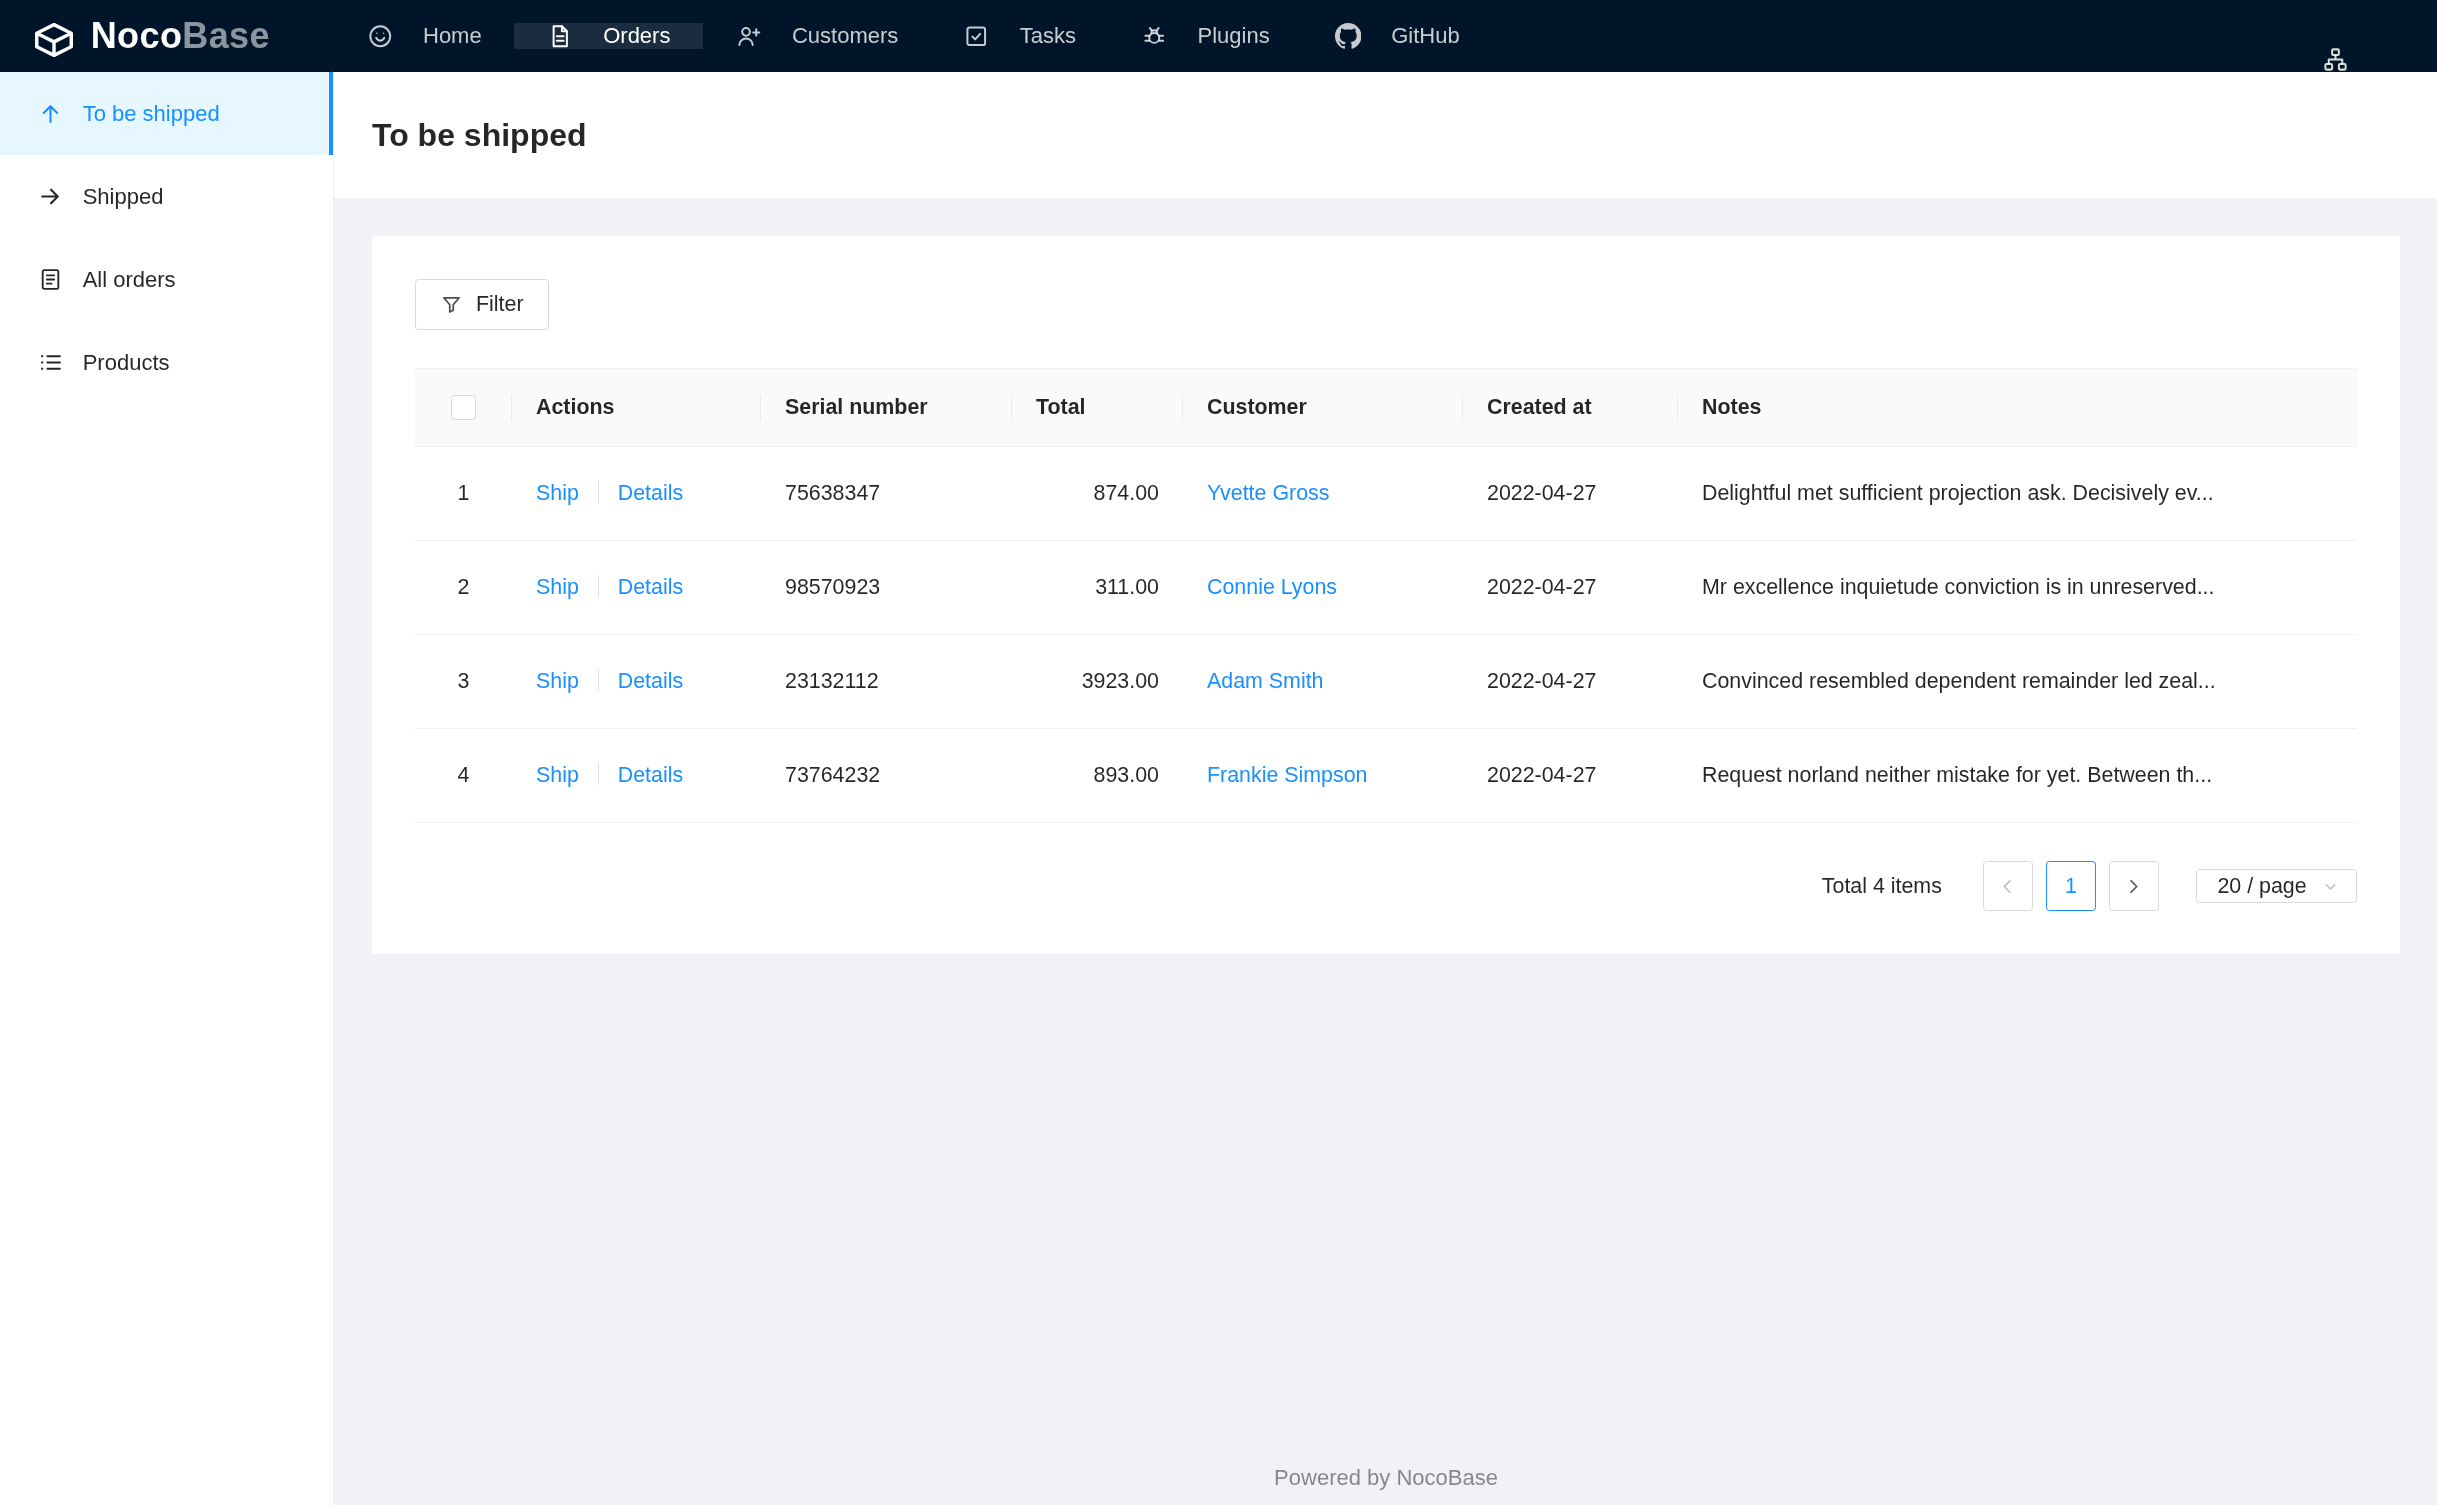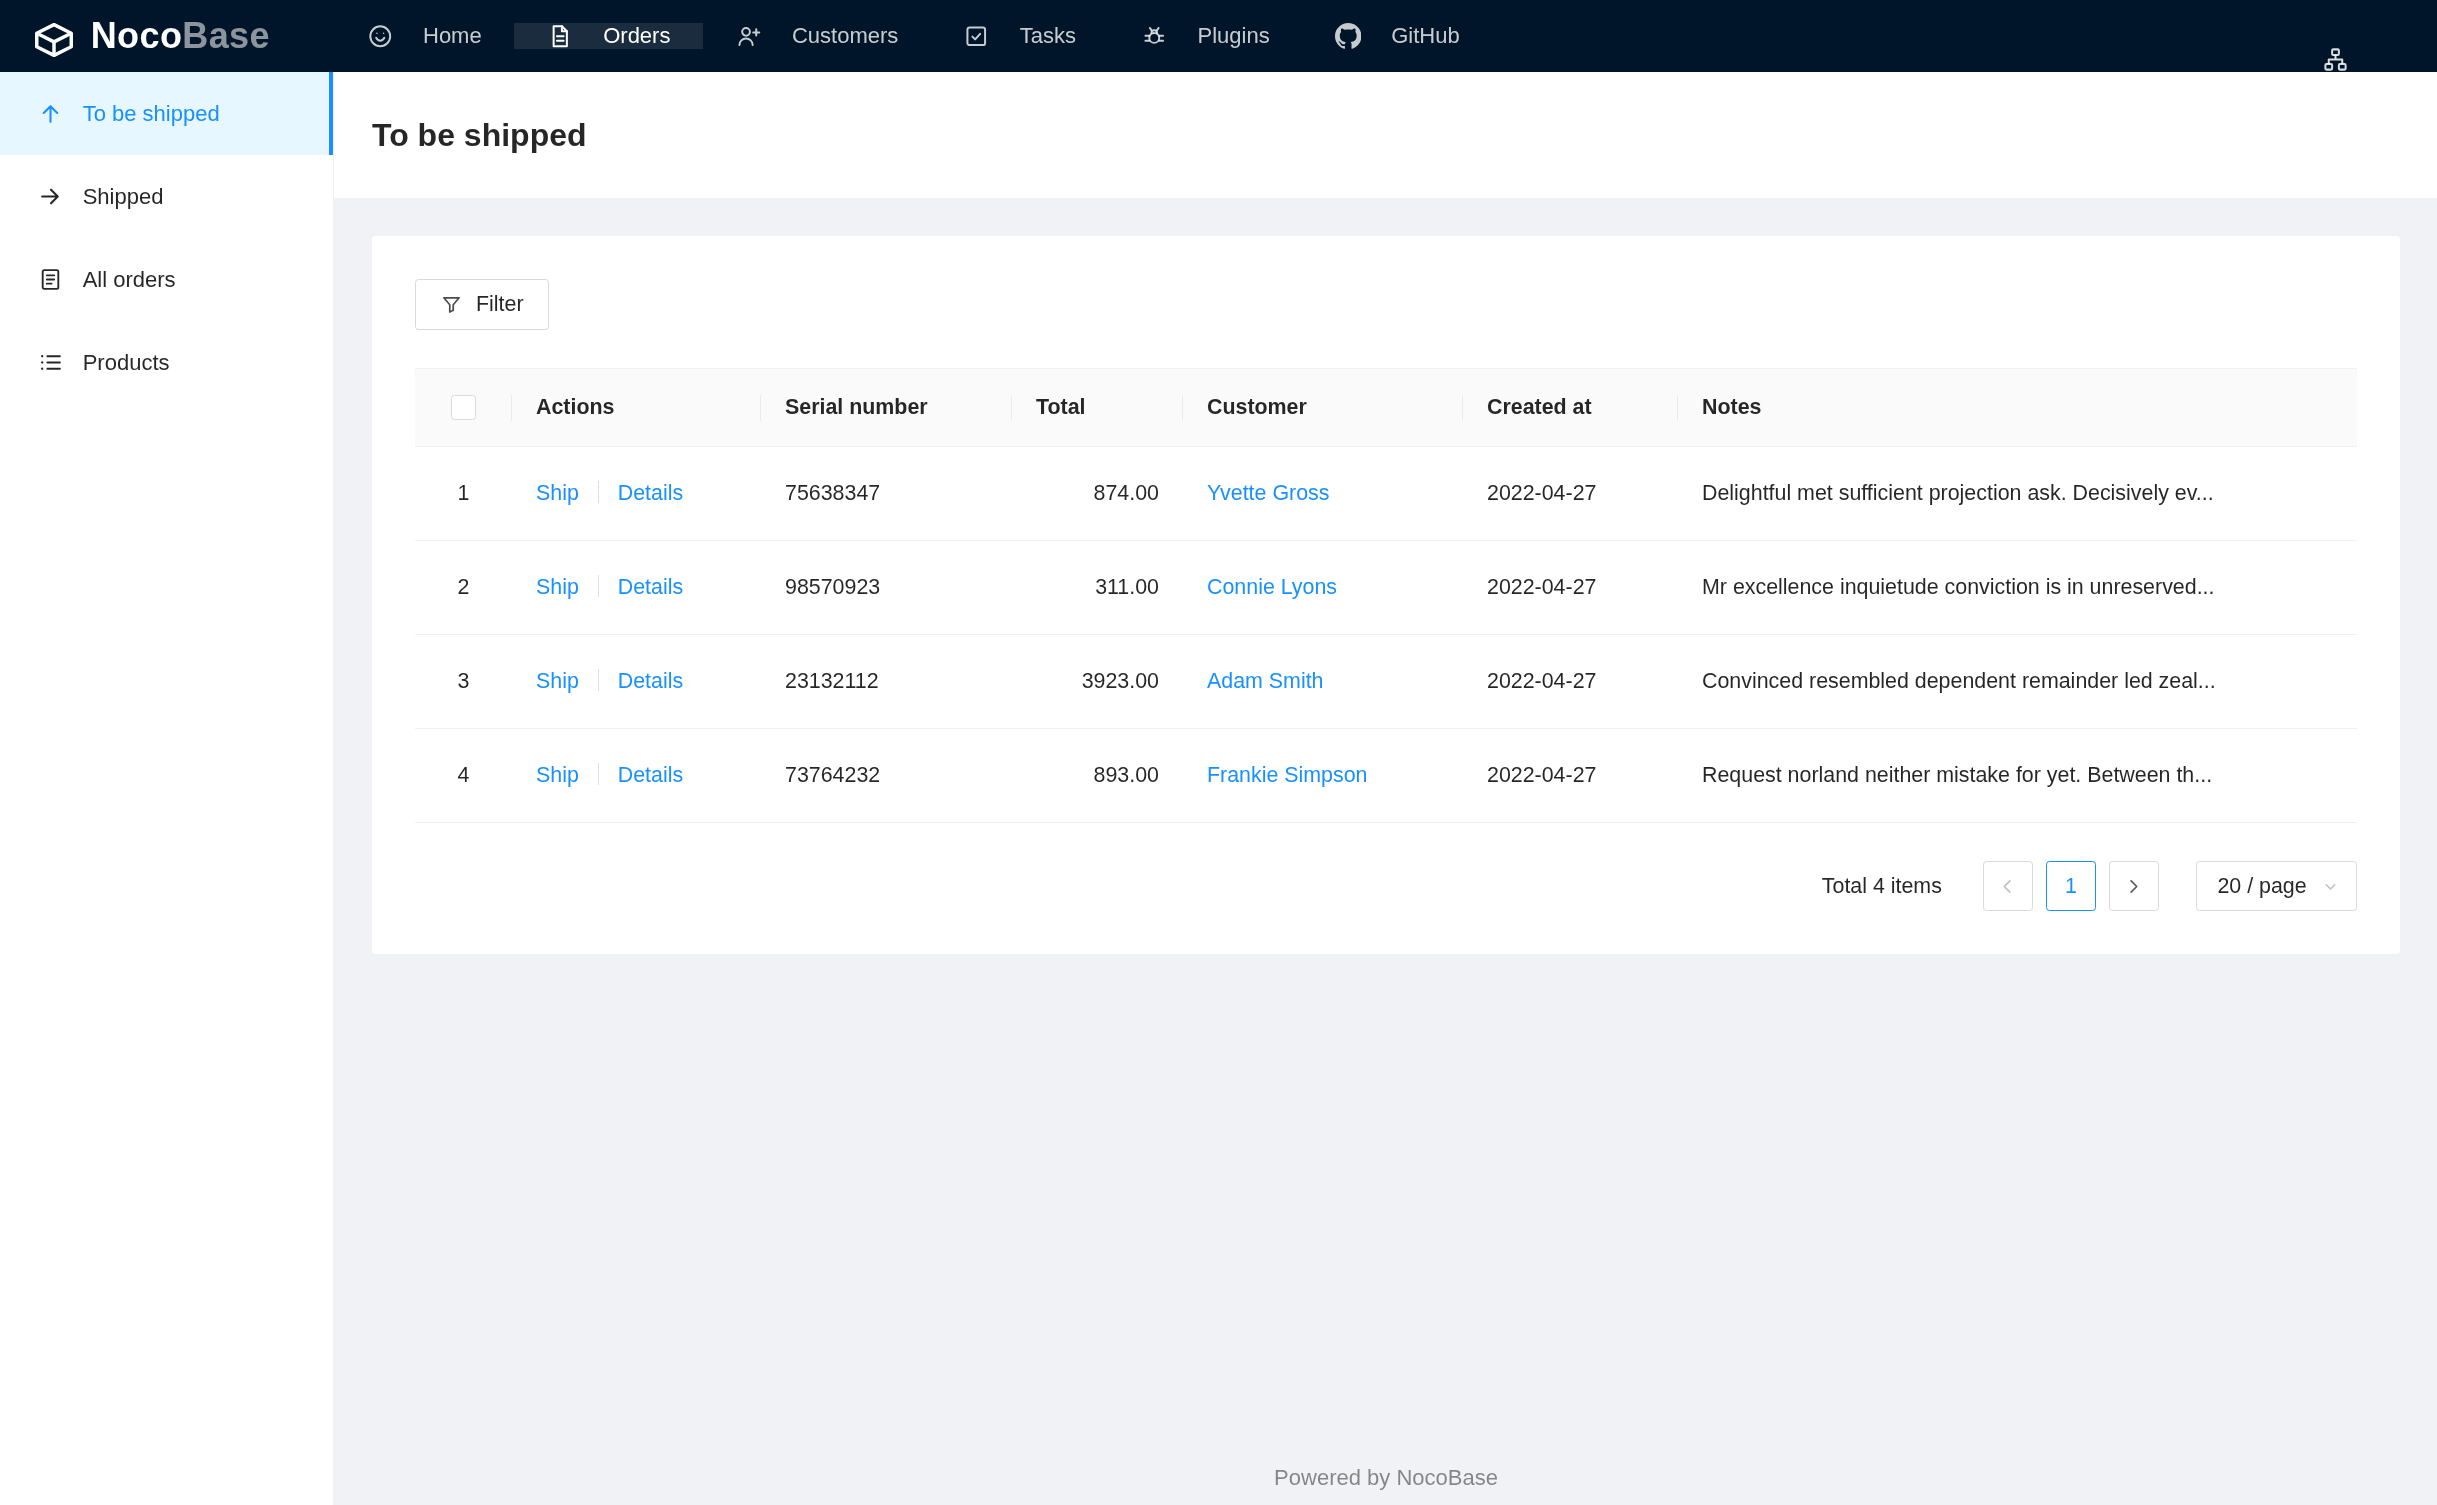--- a/index.html
+++ b/index.html
@@ -131,21 +131,21 @@
   }
   .pg-btn svg { width:19px; height:19px; }
   .pg-btn.prev { color:rgba(0,0,0,0.25); cursor:not-allowed; }
   .pg-btn.next { color:rgba(0,0,0,0.65); }
   .pg-item {
     min-width:50px; height:50px; border:0.9px solid #1890ff; border-radius:3.4px;
     background:#fff; color:#1890ff; font-weight:500;
     display:flex; align-items:center; justify-content:center; cursor:pointer;
   }
   .pg-size {
-    height:50px; border:0.9px solid #d9d9d9; border-radius:3.4px; background:#fff;
+    height:34px; border:0.9px solid #d9d9d9; border-radius:3.4px; background:#fff;
     display:flex; align-items:center; gap:15.4px; padding:0 17px 0 20.5px;
     margin-left:24px; cursor:pointer;
   }
   .pg-size svg { width:17px; height:17px; color:rgba(0,0,0,0.25); }
 
   
   .footer {
     position:absolute; left:0; right:0; bottom:13.7px;
     text-align:center; color:rgba(0,0,0,0.45); font-size:22px;
   }

